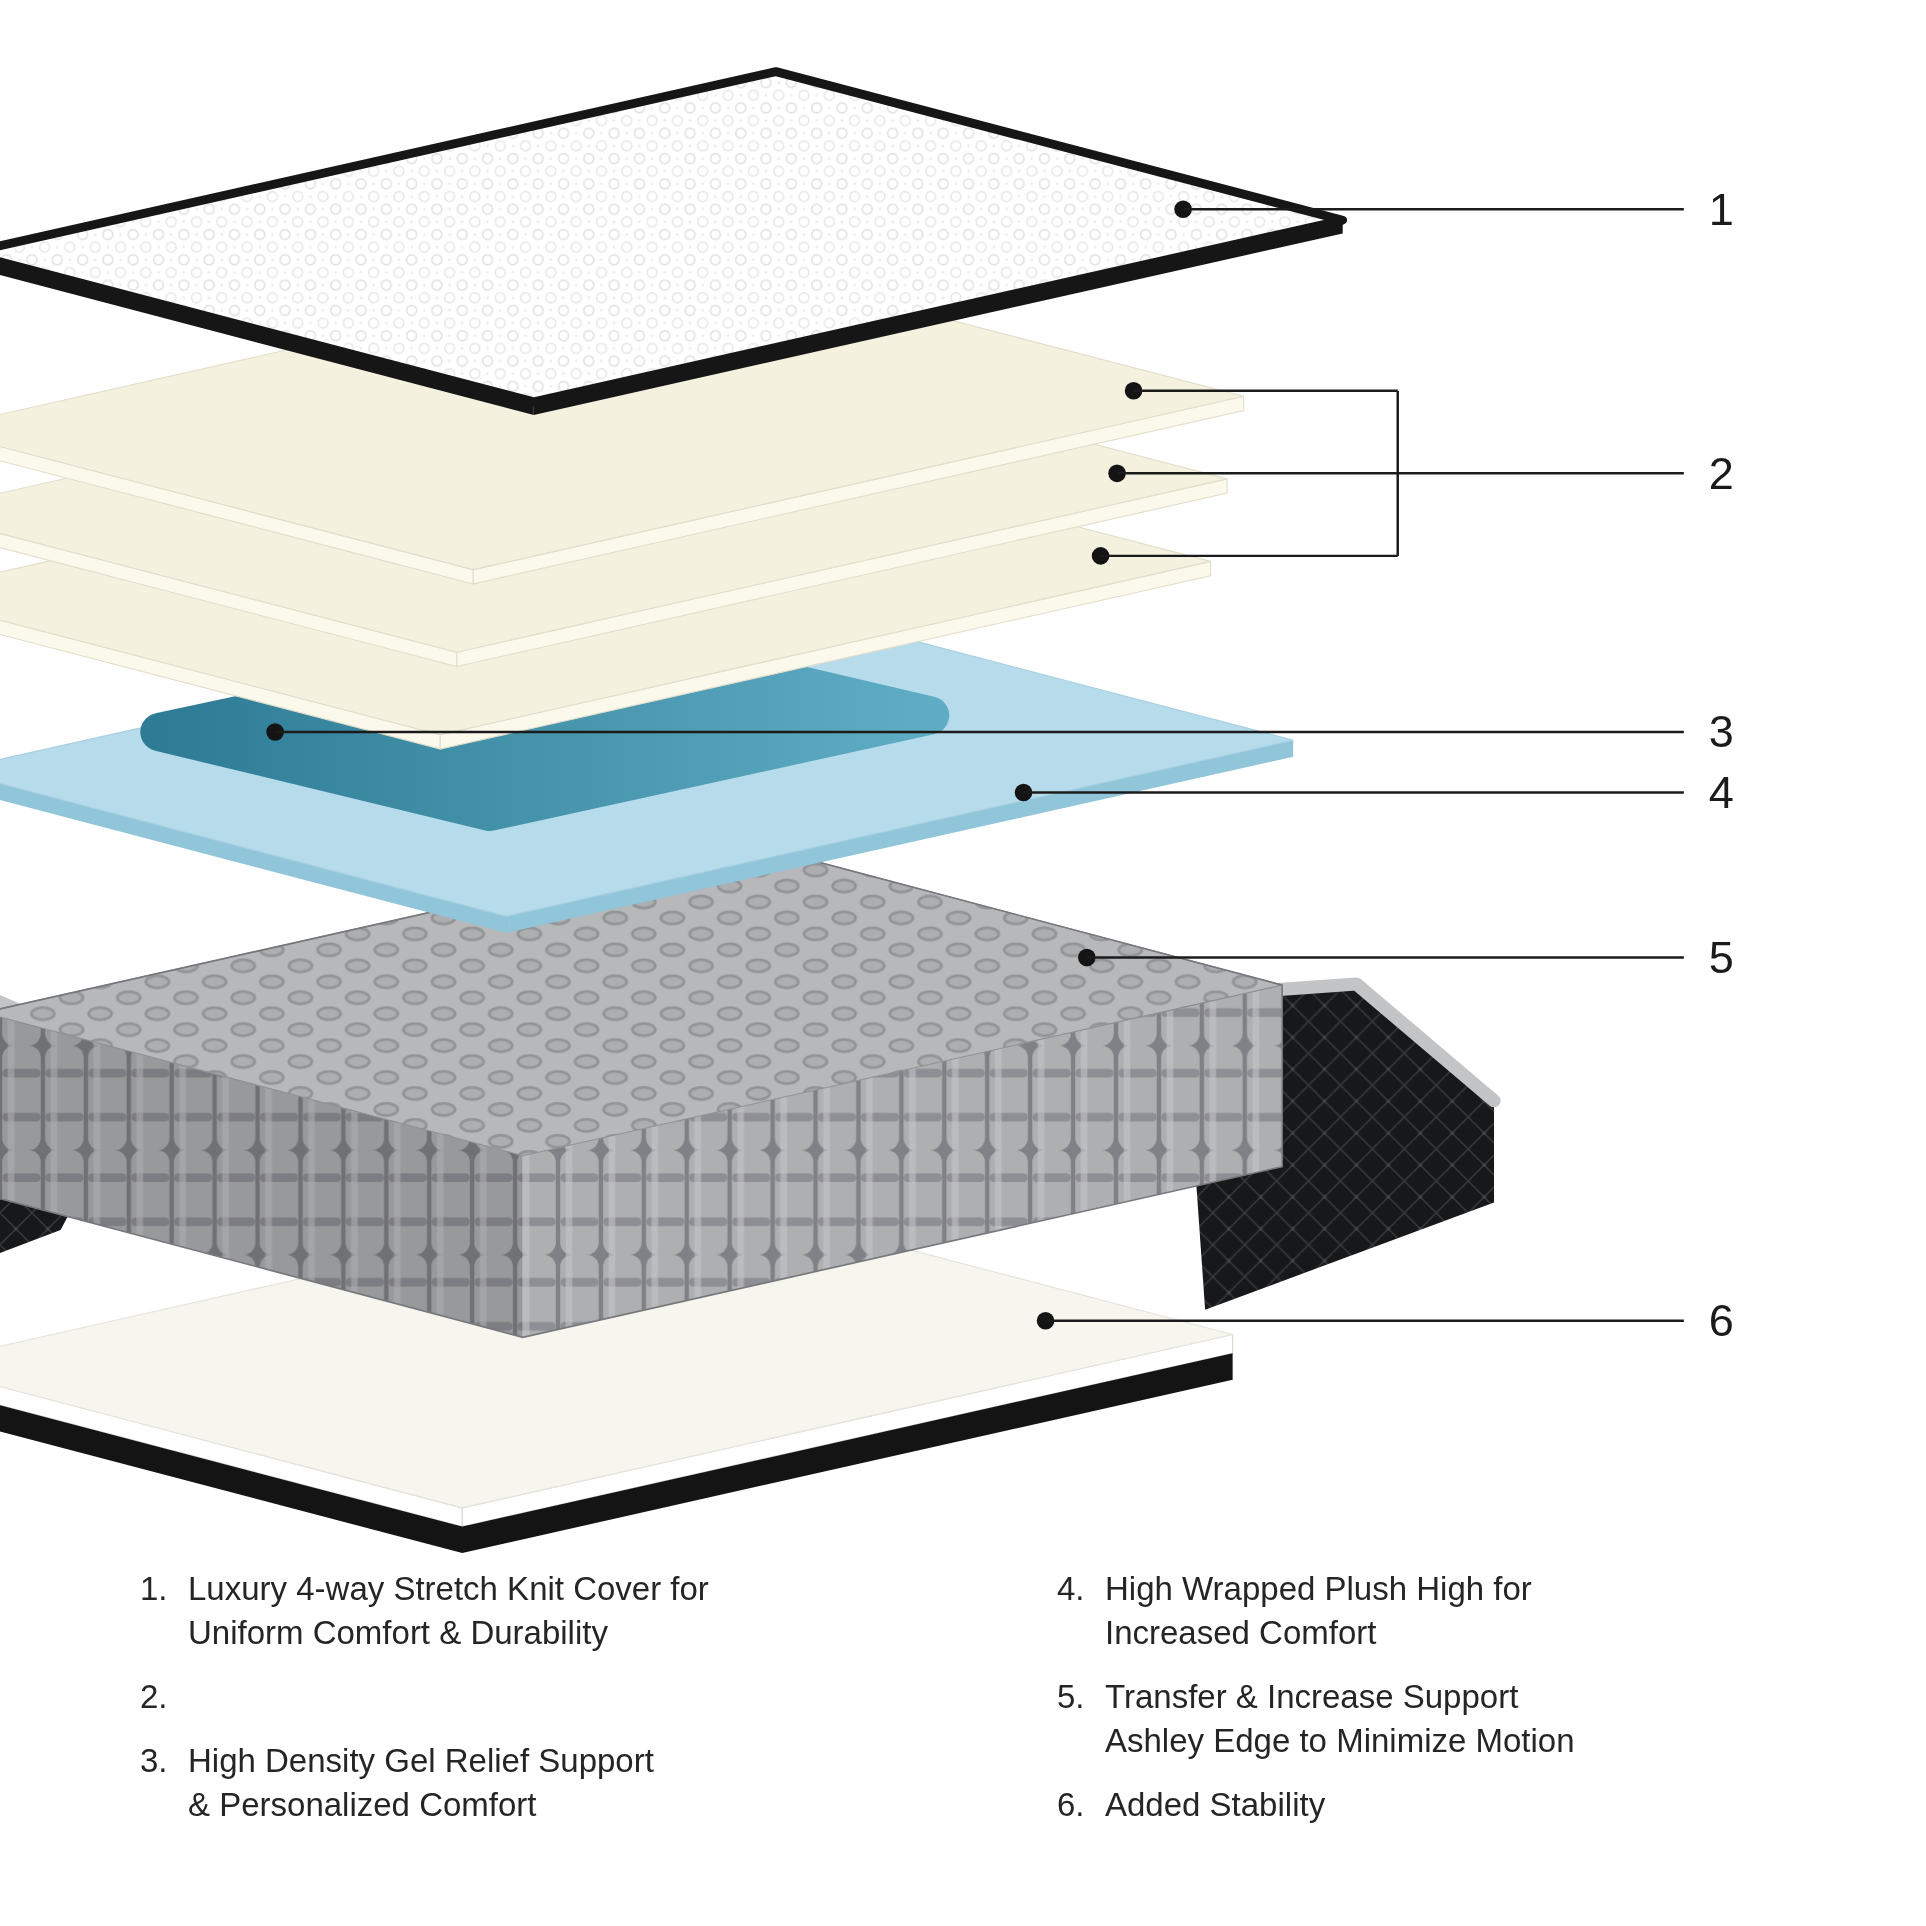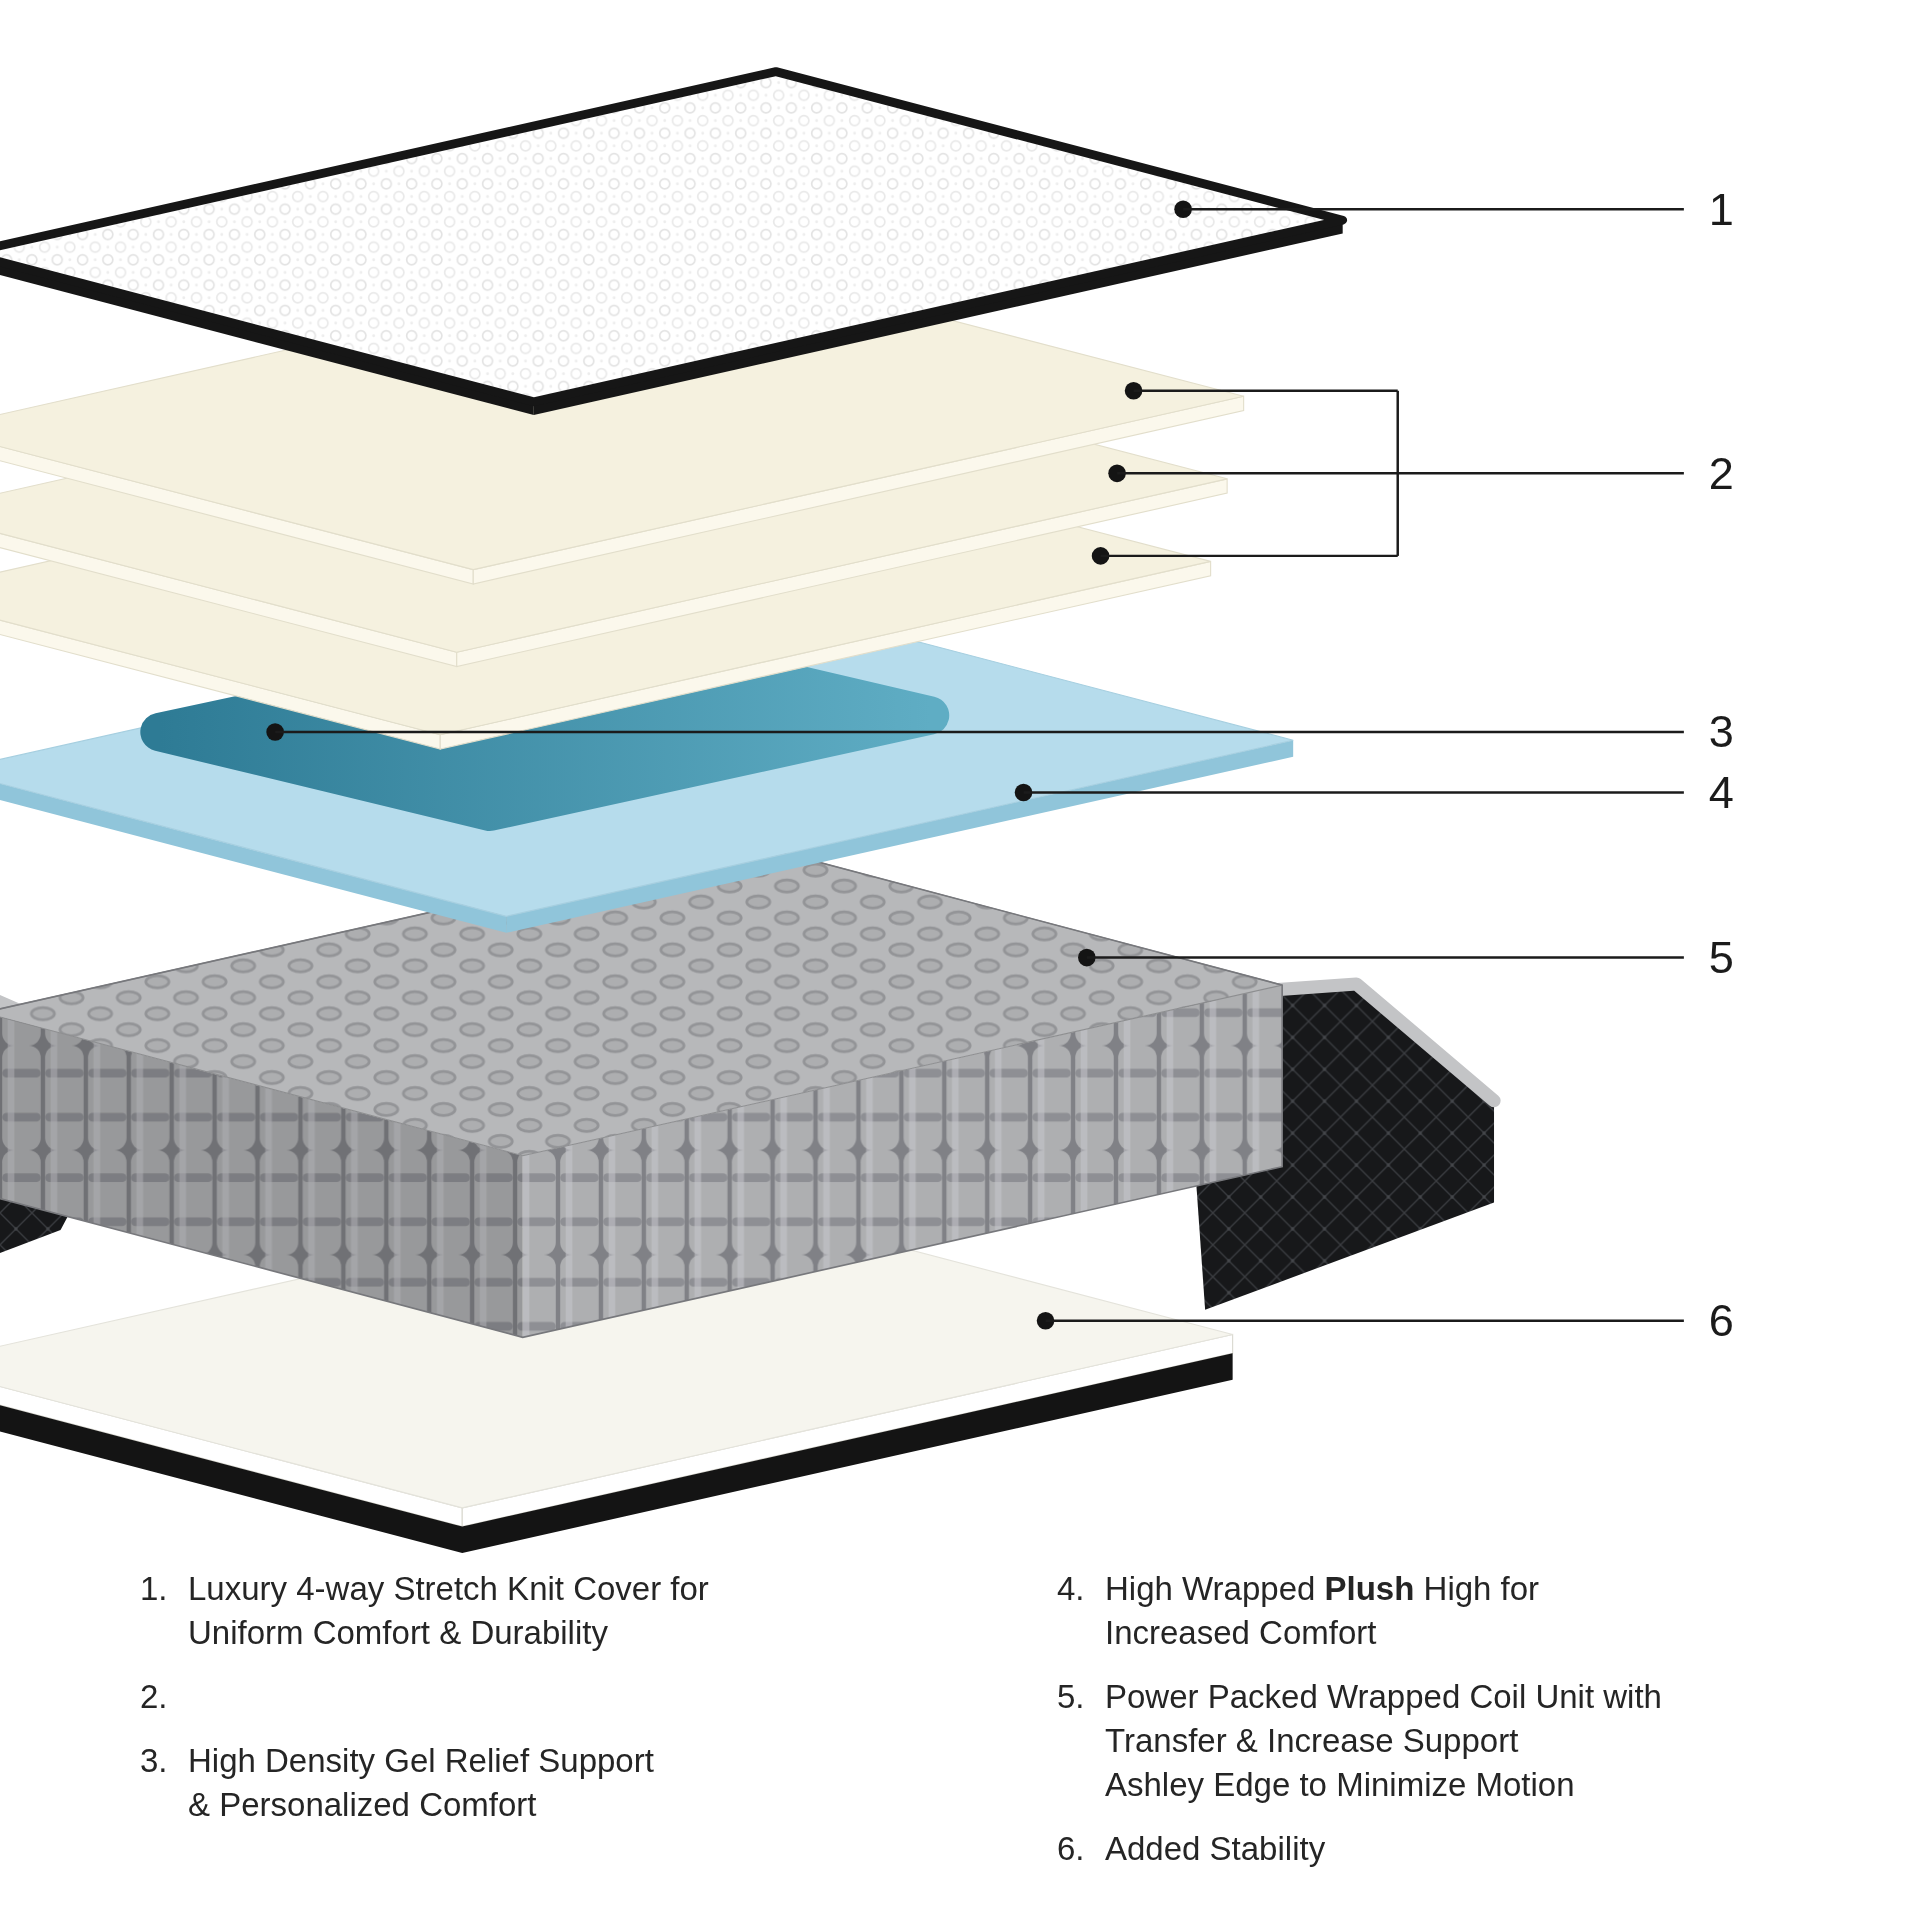--- a/index.html
+++ b/index.html
@@ -11,21 +11,21 @@
   .cd{fill:#141414}
   .callout-num{font-size:82px;fill:#1b1b1b;font-family:"Liberation Sans",sans-serif}
   .legend{position:absolute;top:1567px;left:0;width:1926px;color:#252525}
   .col{position:absolute;top:0}
   .col-left{left:140px;width:870px}
   .col-right{left:1057px;width:870px}
   .item{display:flex;margin-bottom:20px;font-size:33px;line-height:44px}
   .num{width:48px;flex:0 0 48px}
   .txt{flex:1}
   .ln{display:block}
-  .txt b{font-weight:bold}
+  .txt b{font-weight:normal}
 </style>
 </head>
 <body>
 
 <div id="page">
 
   <svg class="diagram" width="1926" height="1574" viewBox="0 0 3500 2860">
     <defs>
       <pattern id="coverPat" width="46" height="46" patternUnits="userSpaceOnUse">
         <rect width="46" height="46" fill="#ffffff"></rect>
@@ -176,21 +176,20 @@
       <div class="item">
         <span class="num">4.</span>
         <span class="txt">
           <span class="ln"><span>High Wrapped </span><b>Plush</b><span> High for</span></span>
           <span class="ln">Increased Comfort</span>
         </span>
       </div>
       <div class="item">
         <span class="num">5.</span>
         <span class="txt">
-          <span class="ln">Power Packed Wrapped Coil Unit with</span>
           <span class="ln">Transfer &amp; Increase Support</span>
           <span class="ln">Ashley Edge to Minimize Motion</span>
         </span>
       </div>
       <div class="item">
         <span class="num">6.</span>
         <span class="txt">
           <span class="ln">Added Stability</span>
         </span>
       </div>

